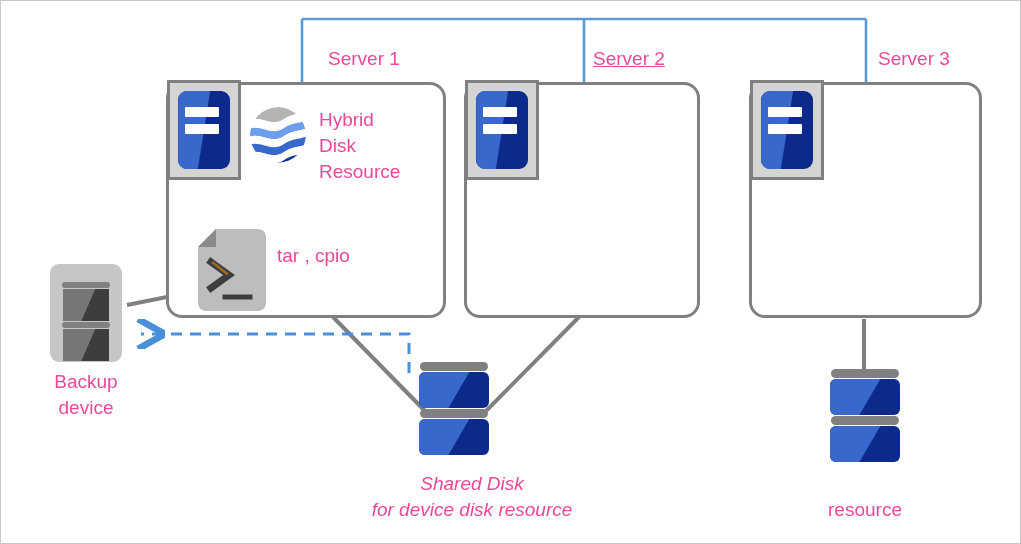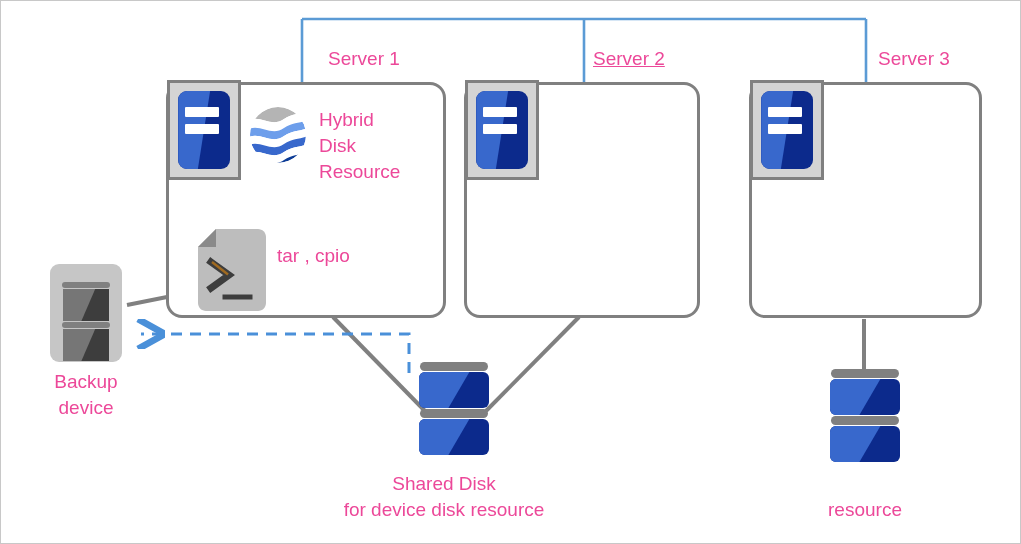--- a/index.html
+++ b/index.html
@@ -266,21 +266,21 @@
 
   <div class="label center" style="left:25px; top:368px; width:120px;"><span>Backup</span><br><span>device</span></div>
 
   <div class="disk-stack" style="left:418px; top:361px; width:70px; height:92px;">
     <div class="cap" style="top:0px;"></div>
     <div class="platter" style="top:10px; height:36px;"></div>
     <div class="cap" style="top:47px;"></div>
     <div class="platter" style="top:57px; height:36px;"></div>
   </div>
 
-  <div class="label center" style="left:293px; top:470px; width:300px;"><span>Shared Disk</span><br><span>for device disk resource</span></div>
+  <div class="label center" style="left:321px; top:470px; width:300px;font-style:italic;"><span>Shared Disk</span><br><span>for device disk resource</span></div>
 
   <div class="disk-stack" style="left:829px; top:368px; width:70px; height:92px;">
     <div class="cap" style="top:0px;"></div>
     <div class="platter" style="top:10px; height:36px;"></div>
     <div class="cap" style="top:47px;"></div>
     <div class="platter" style="top:57px; height:36px;"></div>
   </div>
 
   <div class="label center" style="left:739px; top:470px; width:250px;"><br><span>resource</span></div>
 

